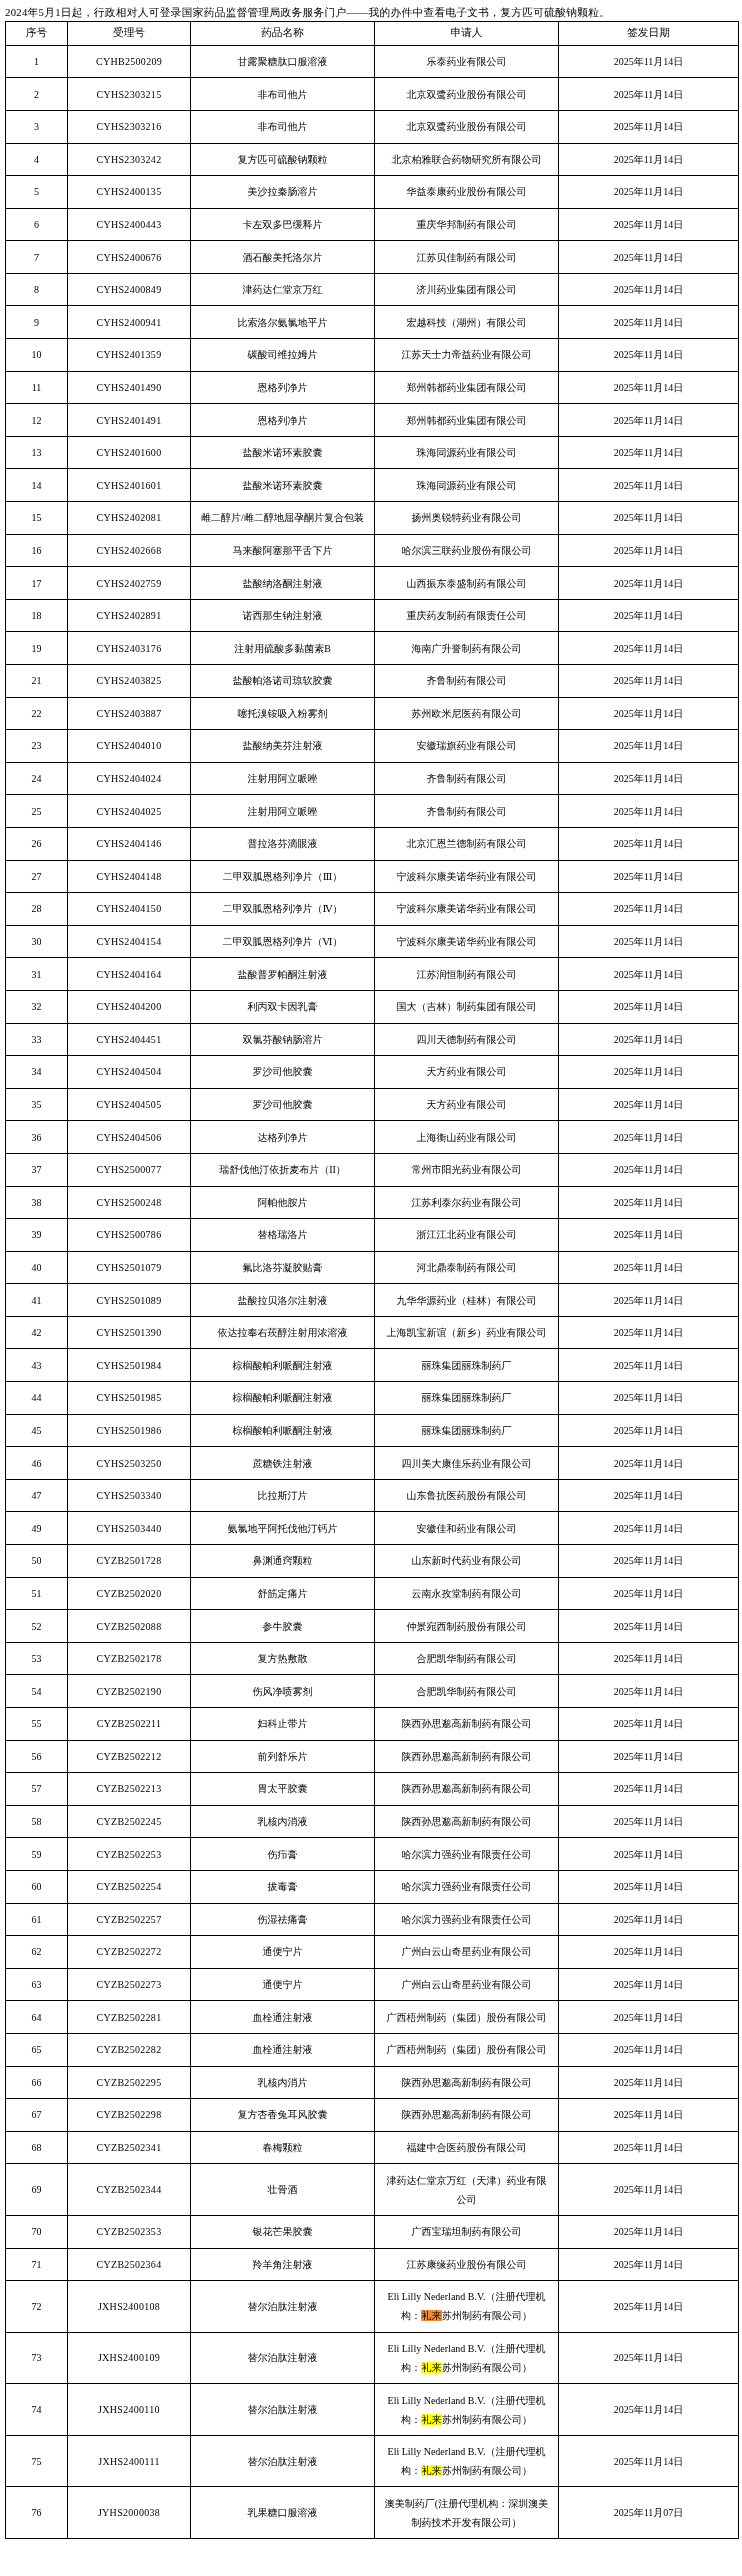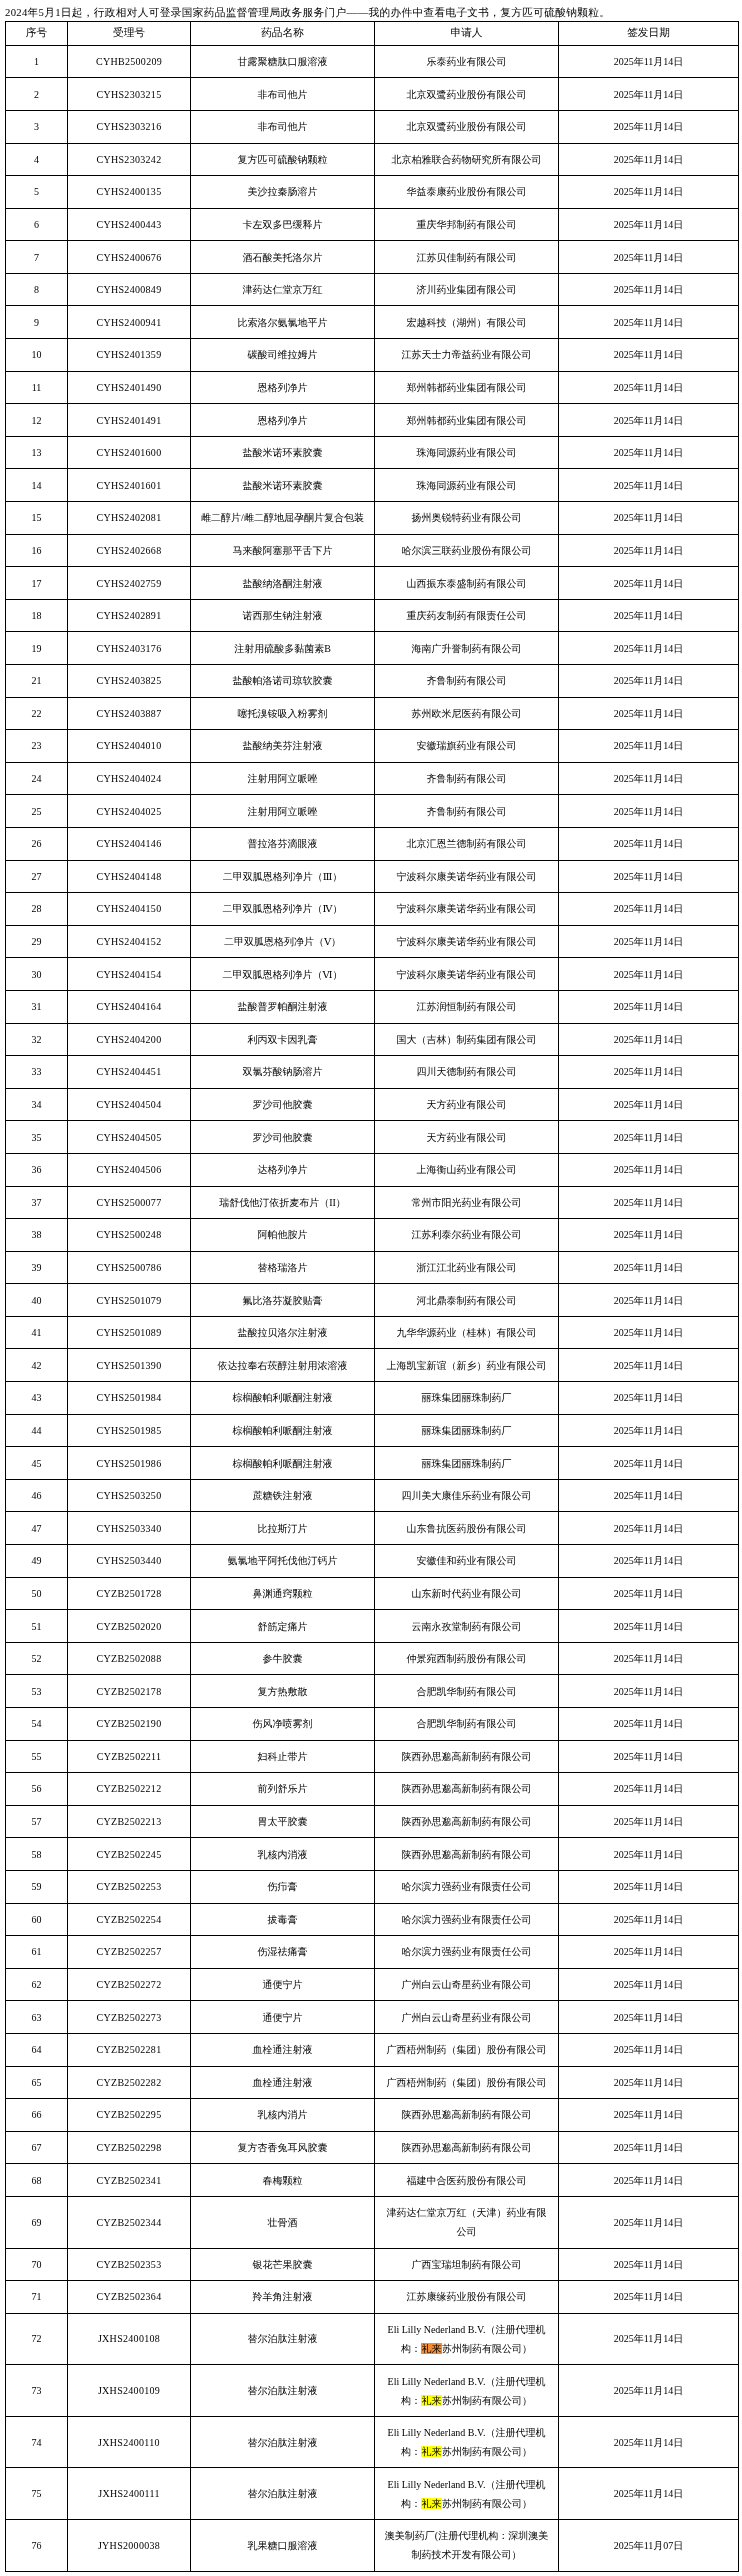--- a/index.html
+++ b/index.html
@@ -256,27 +256,20 @@
           <td>2025年11月14日</td>
         </tr>
         <tr>
           <td>28</td>
           <td class="mono">CYHS2404150</td>
           <td>二甲双胍恩格列净片（Ⅳ）</td>
           <td>宁波科尔康美诺华药业有限公司</td>
           <td>2025年11月14日</td>
         </tr>
         <tr>
-          <td>29</td>
-          <td class="mono">CYHS2404152</td>
-          <td>二甲双胍恩格列净片（Ⅴ）</td>
-          <td>宁波科尔康美诺华药业有限公司</td>
-          <td>2025年11月14日</td>
-        </tr>
-        <tr>
           <td>30</td>
           <td class="mono">CYHS2404154</td>
           <td>二甲双胍恩格列净片（Ⅵ）</td>
           <td>宁波科尔康美诺华药业有限公司</td>
           <td>2025年11月14日</td>
         </tr>
         <tr>
           <td>31</td>
           <td class="mono">CYHS2404164</td>
           <td>盐酸普罗帕酮注射液</td>

